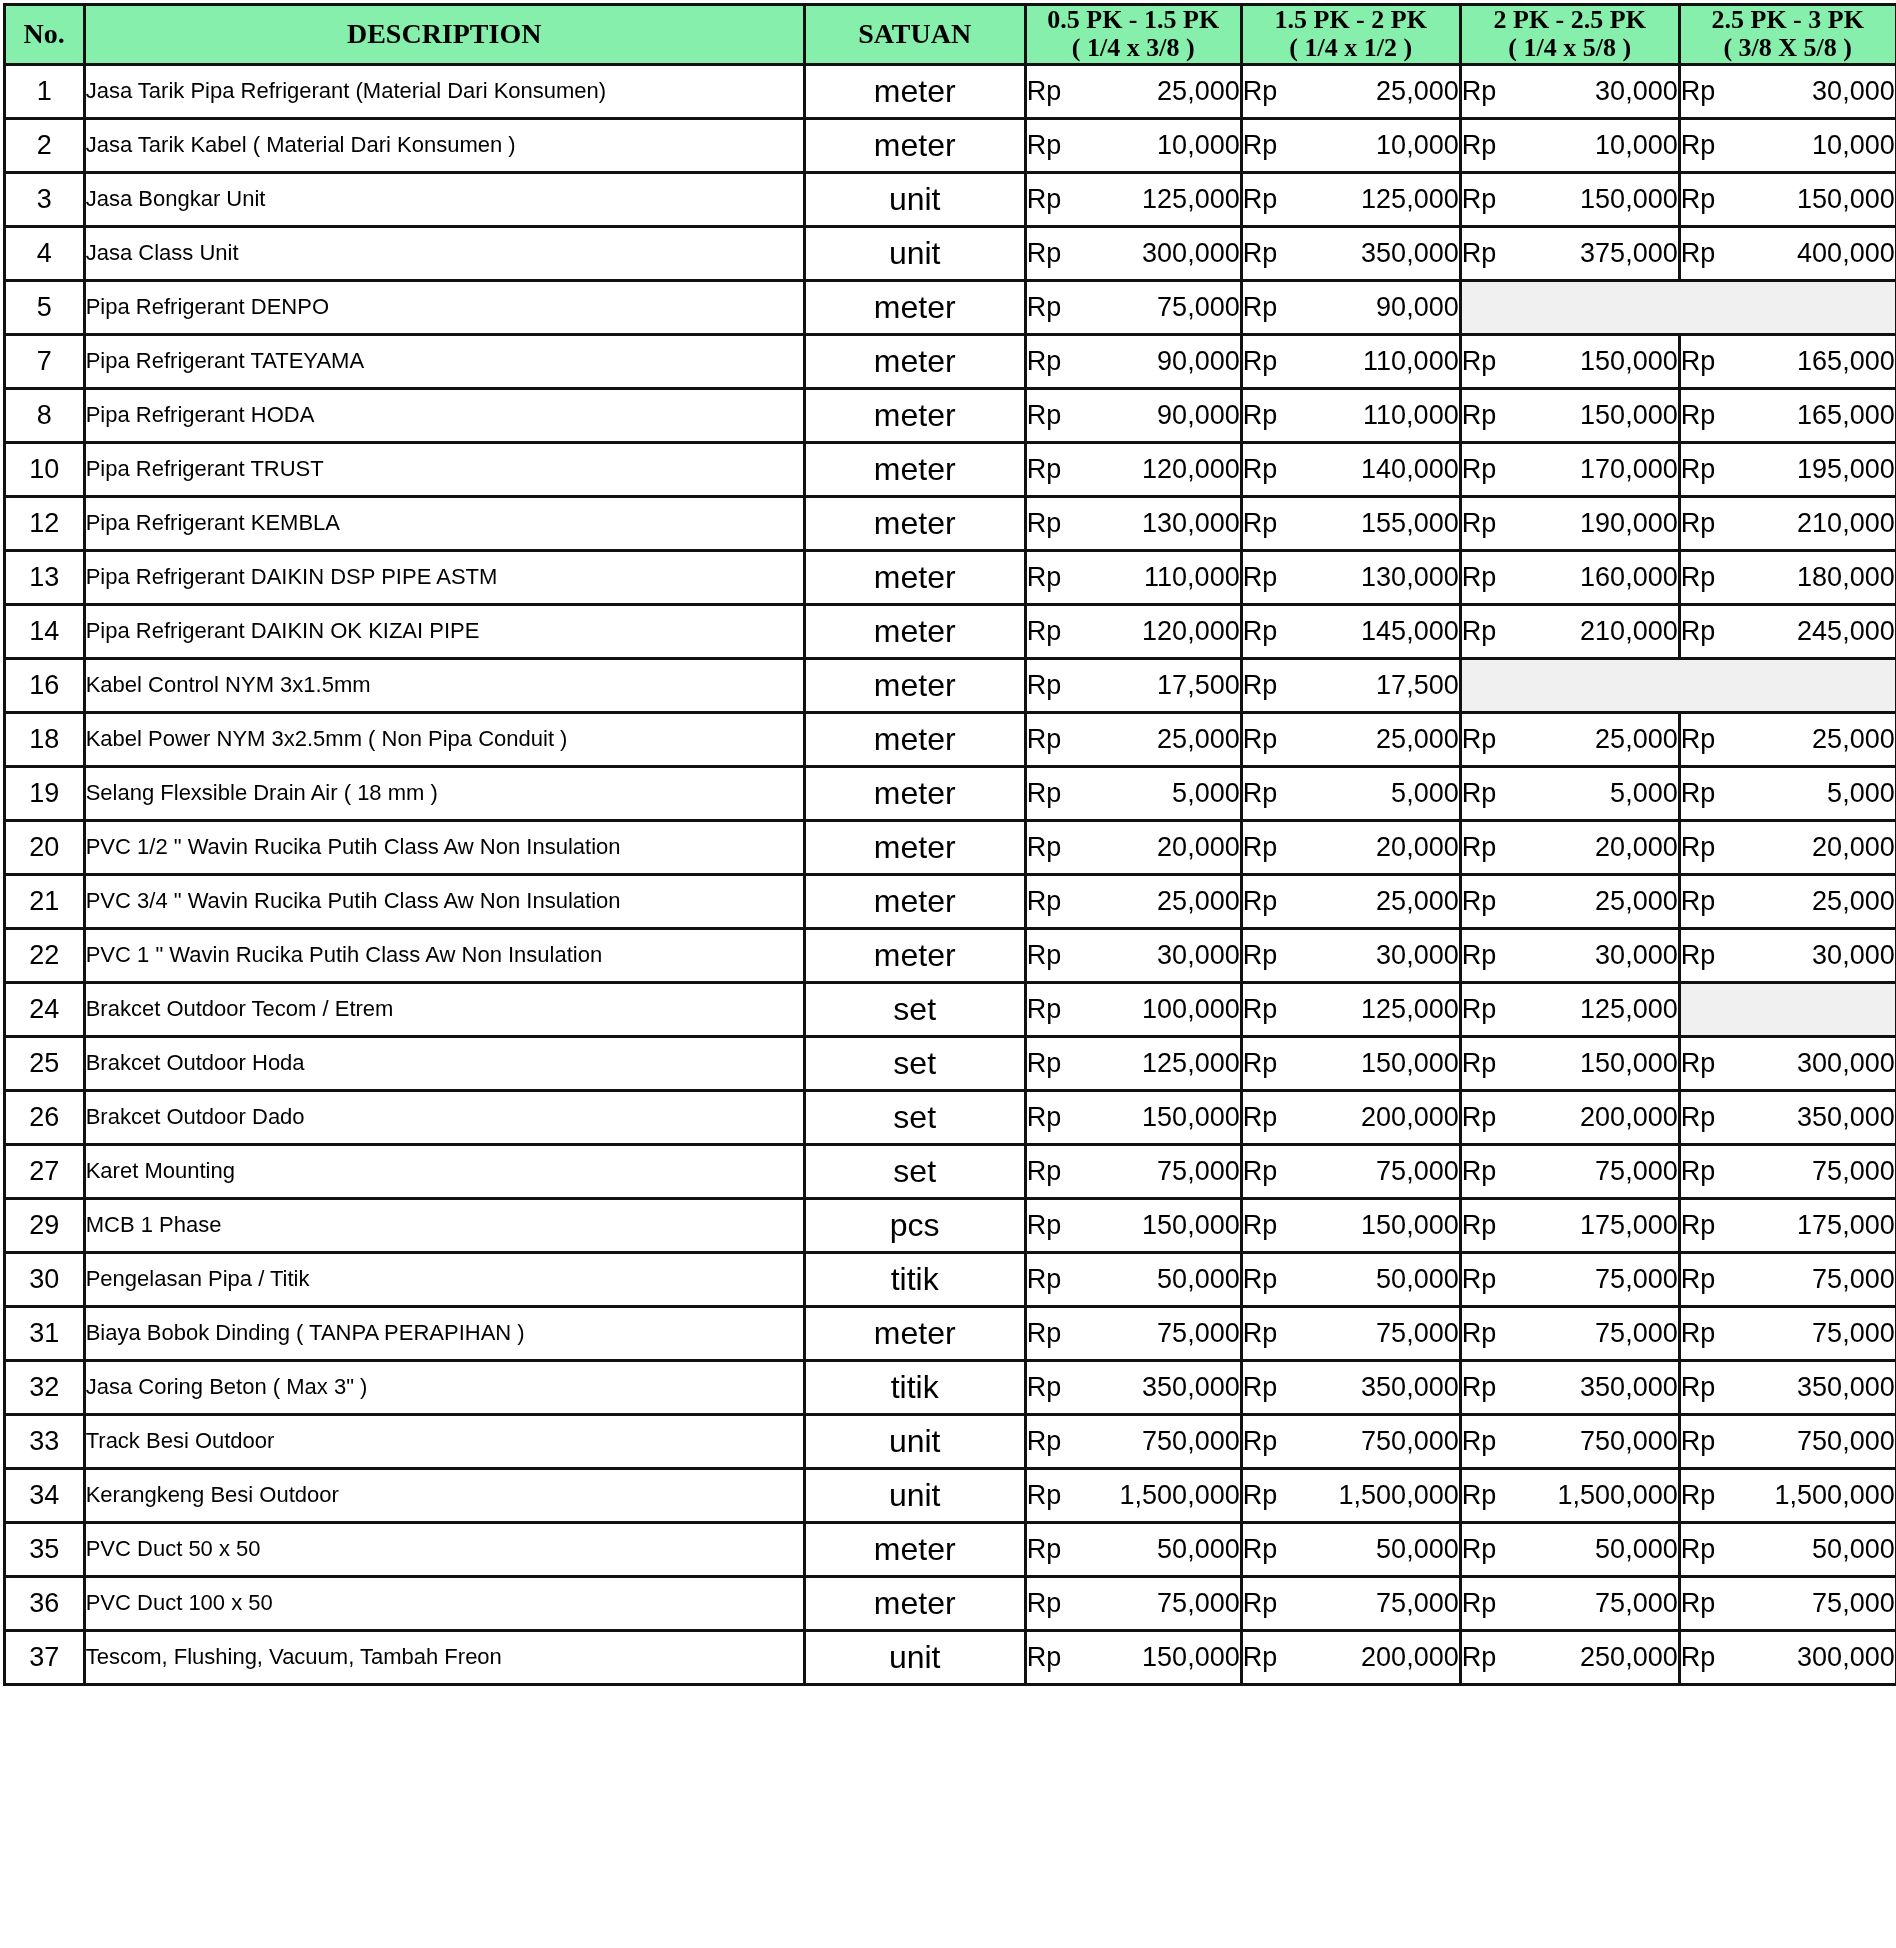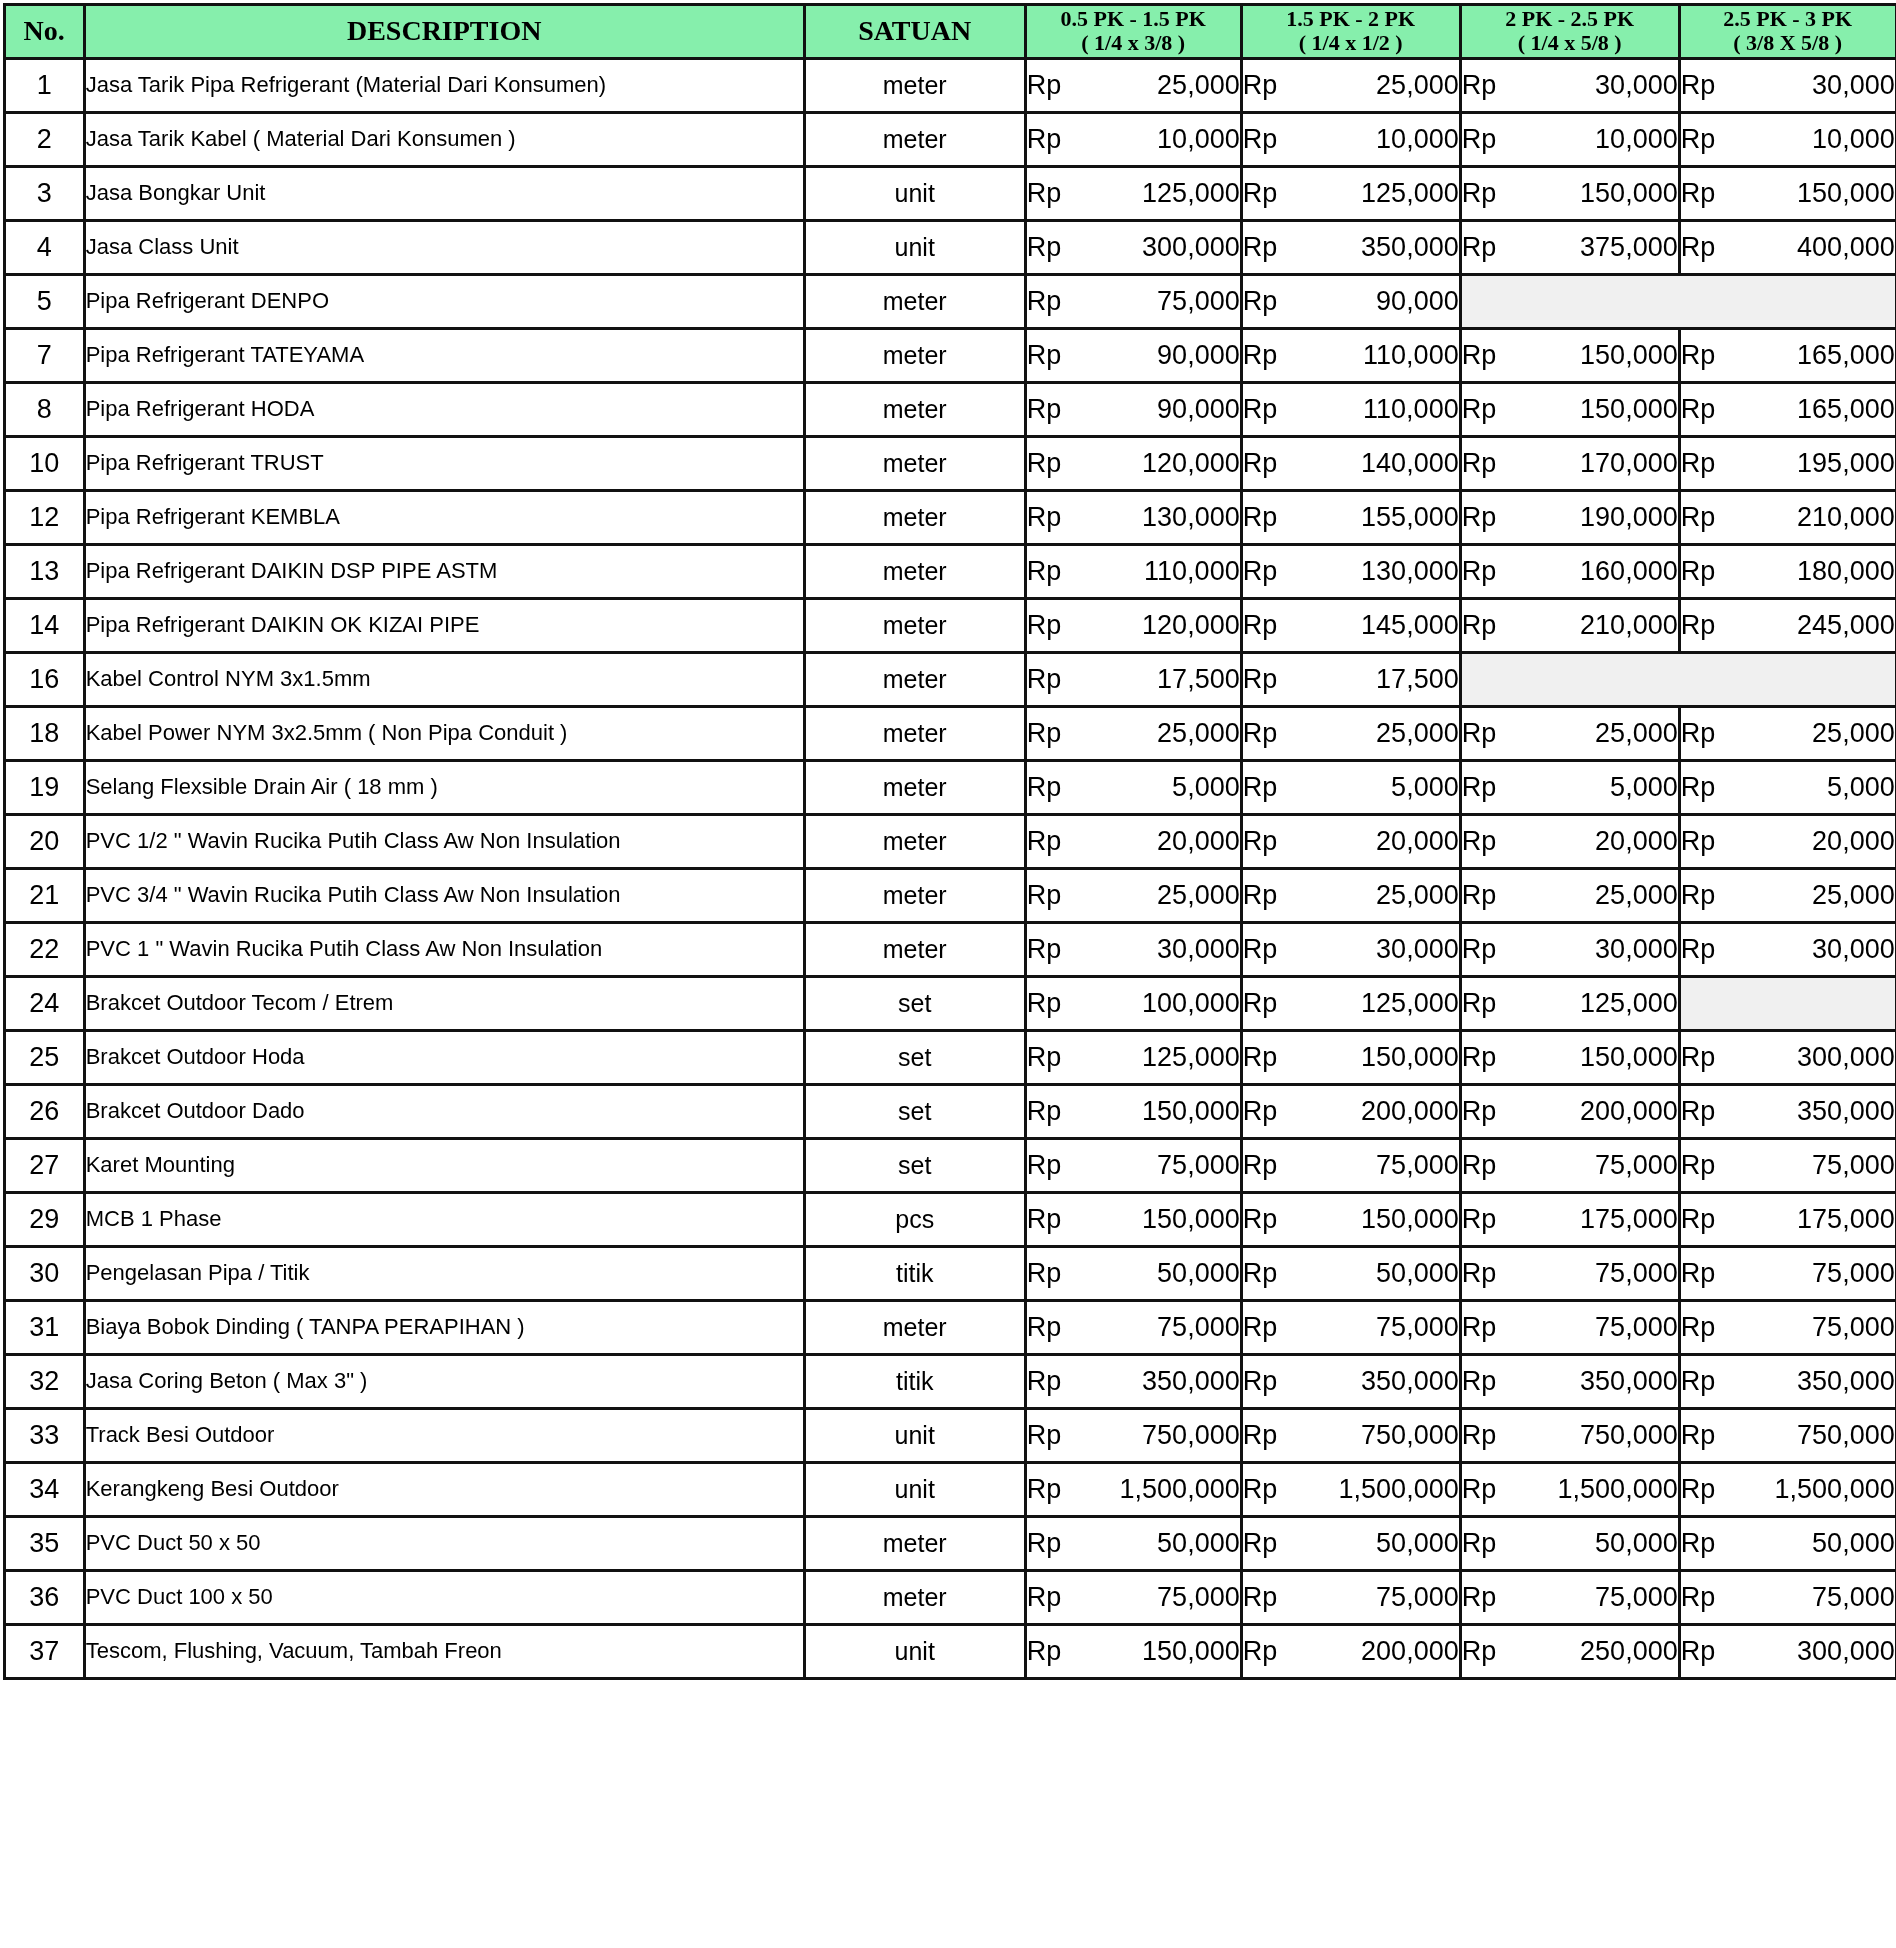--- a/index.html
+++ b/index.html
@@ -19,25 +19,25 @@
     white-space:nowrap;
   }
   thead th {
     background:#86efac;
     font-family:"Liberation Serif", serif;
     font-weight:bold;
     font-size:28px;
     height:67px;
     line-height:1.1;
   }
-  thead th.pk { font-size:22px; }
+  thead th.pk { font-size:26px; }
   thead th .sub { display:block; }
   td.no { text-align:center; font-size:27px; }
   td.desc { text-align:left; font-size:22px; padding-left:5.4px; }
-  td.unit { text-align:center; font-size:25px; }
+  td.unit { text-align:center; font-size:32px; }
   td.price-cell { font-size:27px; padding:0 7.2px 0 12.6px; }
   td.price-cell .wrap { display:flex; justify-content:space-between; align-items:center; }
   td.empty { background:#f0f0f0; }
 </style>
 </head>
 <body>
 
 <table class="price">
   <colgroup>
     <col style="width:80px">

